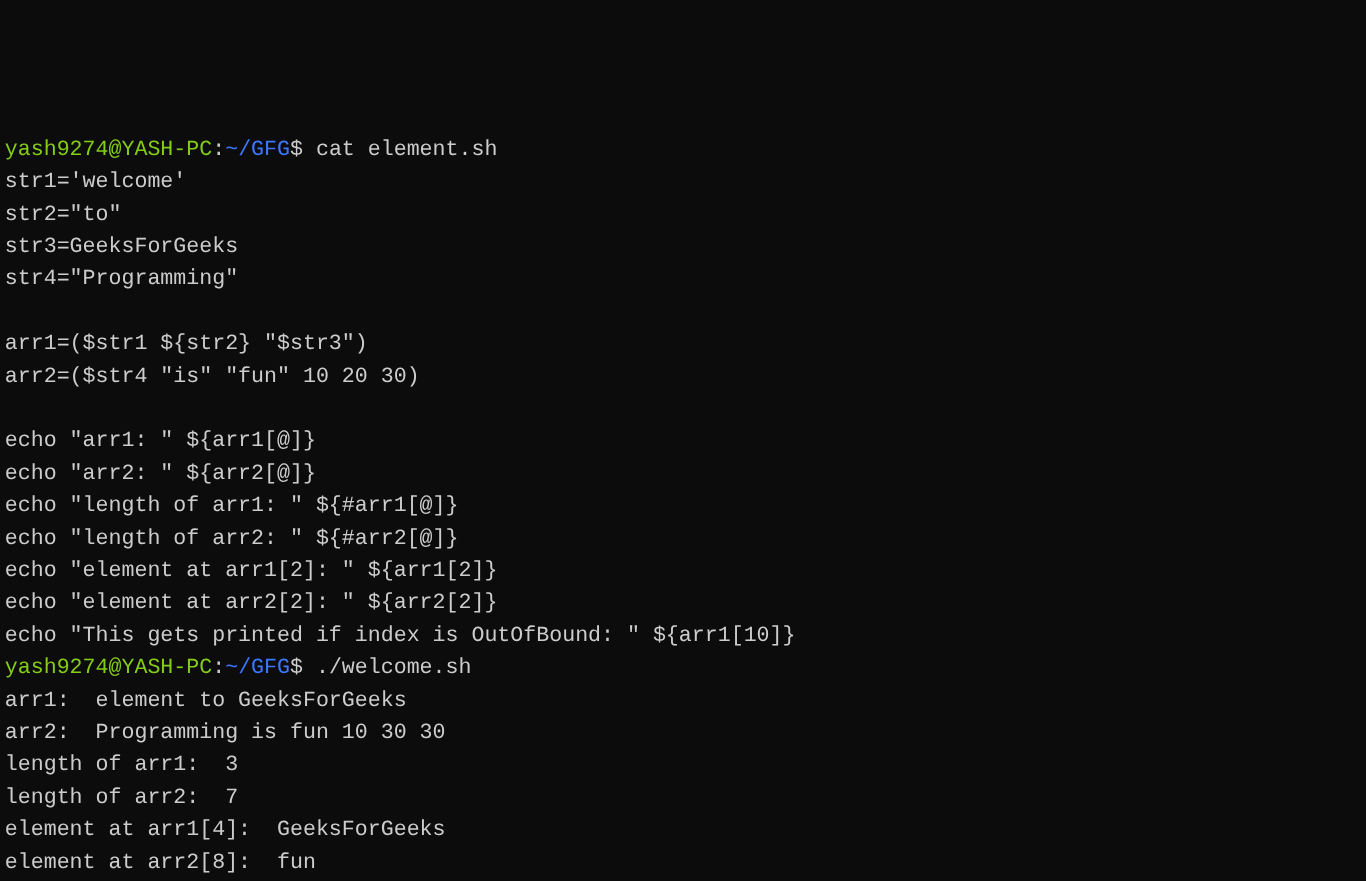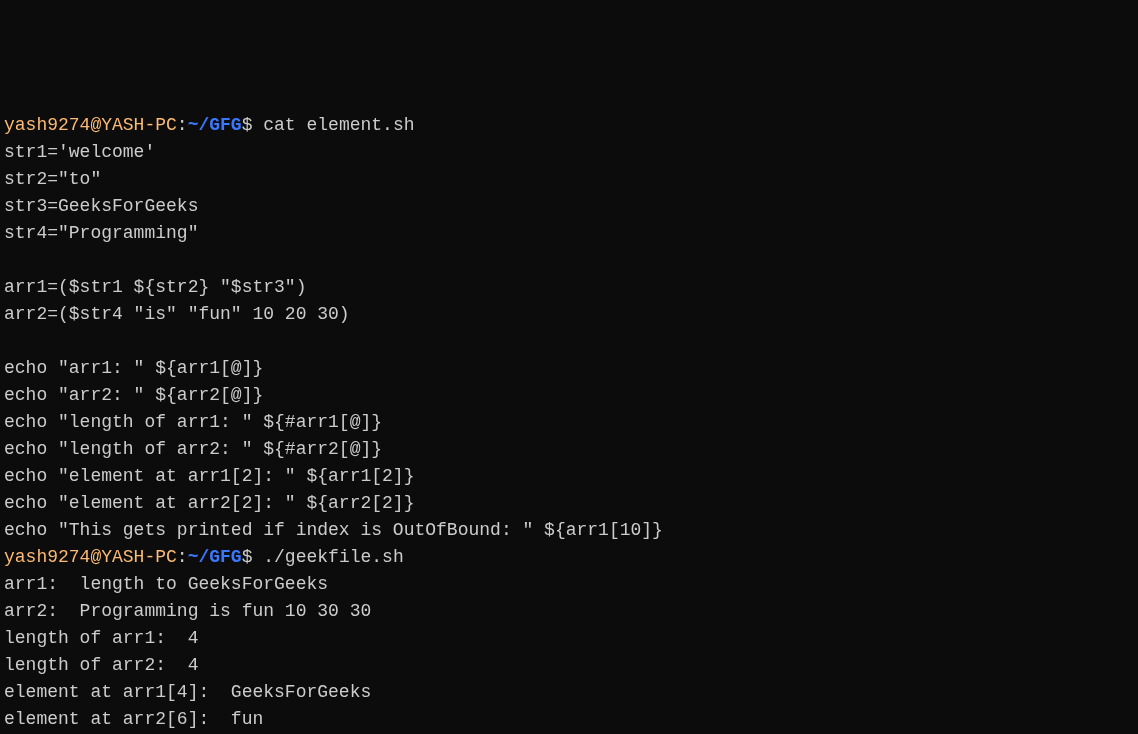--- a/index.html
+++ b/index.html
@@ -12,28 +12,27 @@
       font-family: 'Consolas', 'Courier New', monospace;
       font-size: 18px;
       line-height: 1.5;
       padding: 4px;
       width: 1138px;
       height: 734px;
       overflow: hidden;
       white-space: pre;
     }
     .user {
-      color: #fdba74;
+      color: #84cc16;
     }
     .colon {
       color: #cccccc;
     }
     .path {
       color: #3b78ff;
-      font-weight: bold;
     }
     .dollar {
       color: #cccccc;
     }
     .cmd {
       color: #cccccc;
     }
     .output {
       color: #cccccc;
     }
@@ -52,24 +51,24 @@
 <span class="output">arr1=($str1 ${str2} "$str3")</span>
 <span class="output">arr2=($str4 "is" "fun" 10 20 30)</span>
 <span class="output"></span>
 <span class="output">echo "arr1: " ${arr1[@]}</span>
 <span class="output">echo "arr2: " ${arr2[@]}</span>
 <span class="output">echo "length of arr1: " ${#arr1[@]}</span>
 <span class="output">echo "length of arr2: " ${#arr2[@]}</span>
 <span class="output">echo "element at arr1[2]: " ${arr1[2]}</span>
 <span class="output">echo "element at arr2[2]: " ${arr2[2]}</span>
 <span class="output">echo "This gets printed if index is OutOfBound: " ${arr1[10]}</span>
-<span class="user">yash9274@YASH-PC</span><span class="colon">:</span><span class="path">~/GFG</span><span class="dollar">$</span><span class="cmd"> ./geekfile.sh</span>
-<span class="output">arr1:  length to GeeksForGeeks</span>
+<span class="user">yash9274@YASH-PC</span><span class="colon">:</span><span class="path">~/GFG</span><span class="dollar">$</span><span class="cmd"> ./welcome.sh</span>
+<span class="output">arr1:  element to GeeksForGeeks</span>
 <span class="output">arr2:  Programming is fun 10 30 30</span>
-<span class="output">length of arr1:  4</span>
-<span class="output">length of arr2:  4</span>
+<span class="output">length of arr1:  3</span>
+<span class="output">length of arr2:  7</span>
 <span class="output">element at arr1[4]:  GeeksForGeeks</span>
-<span class="output">element at arr2[6]:  fun</span>
+<span class="output">element at arr2[8]:  fun</span>
 
 </div>
 
 
 
 
 </body></html>

